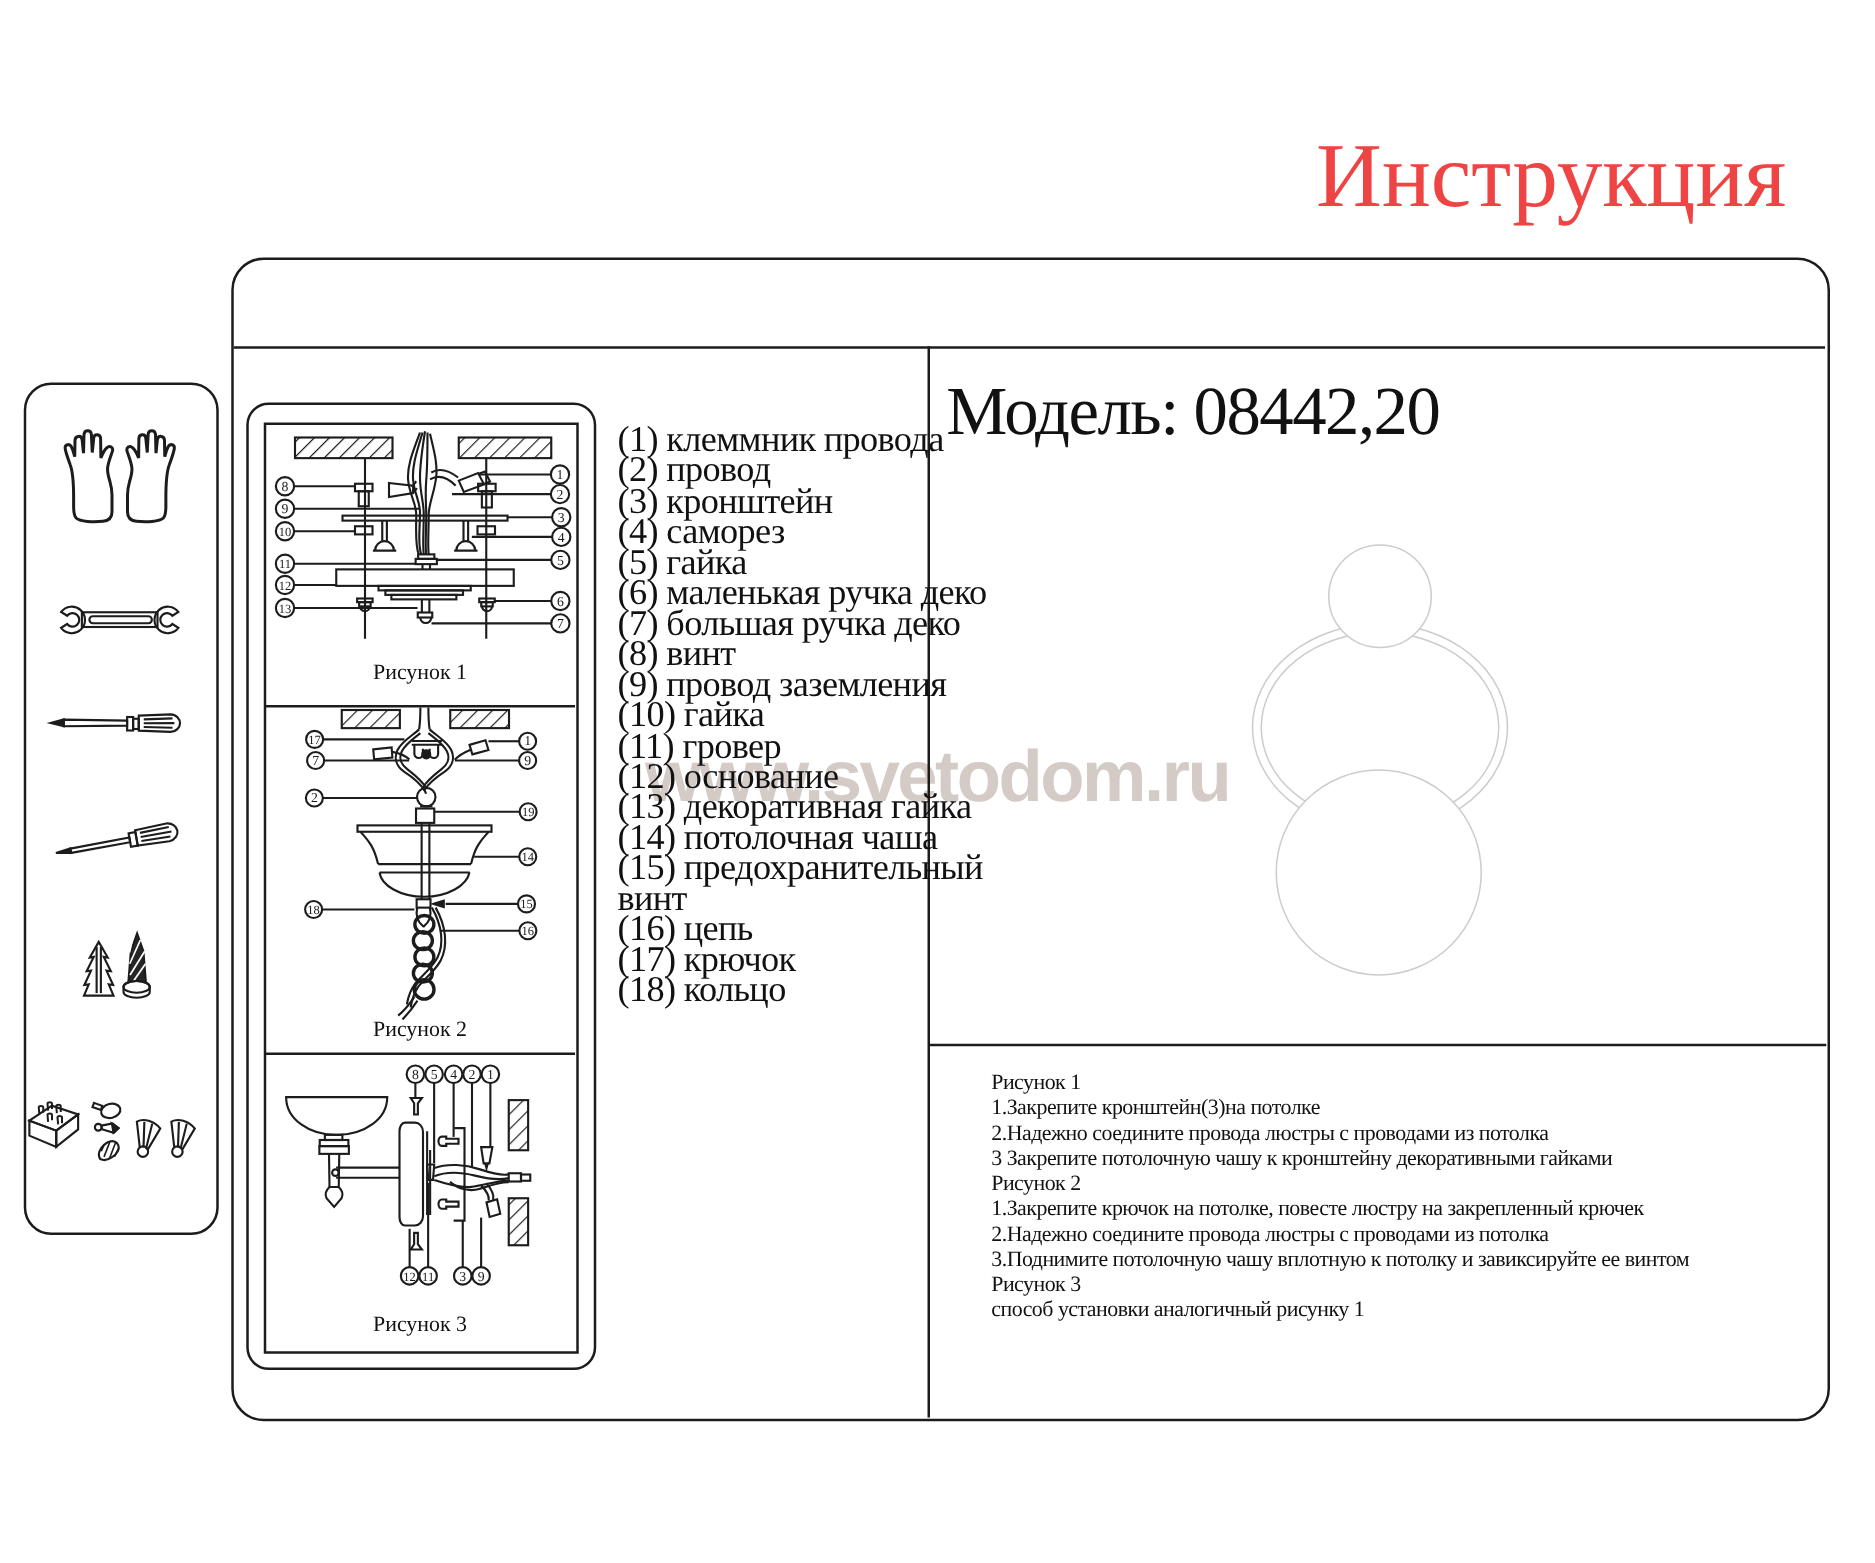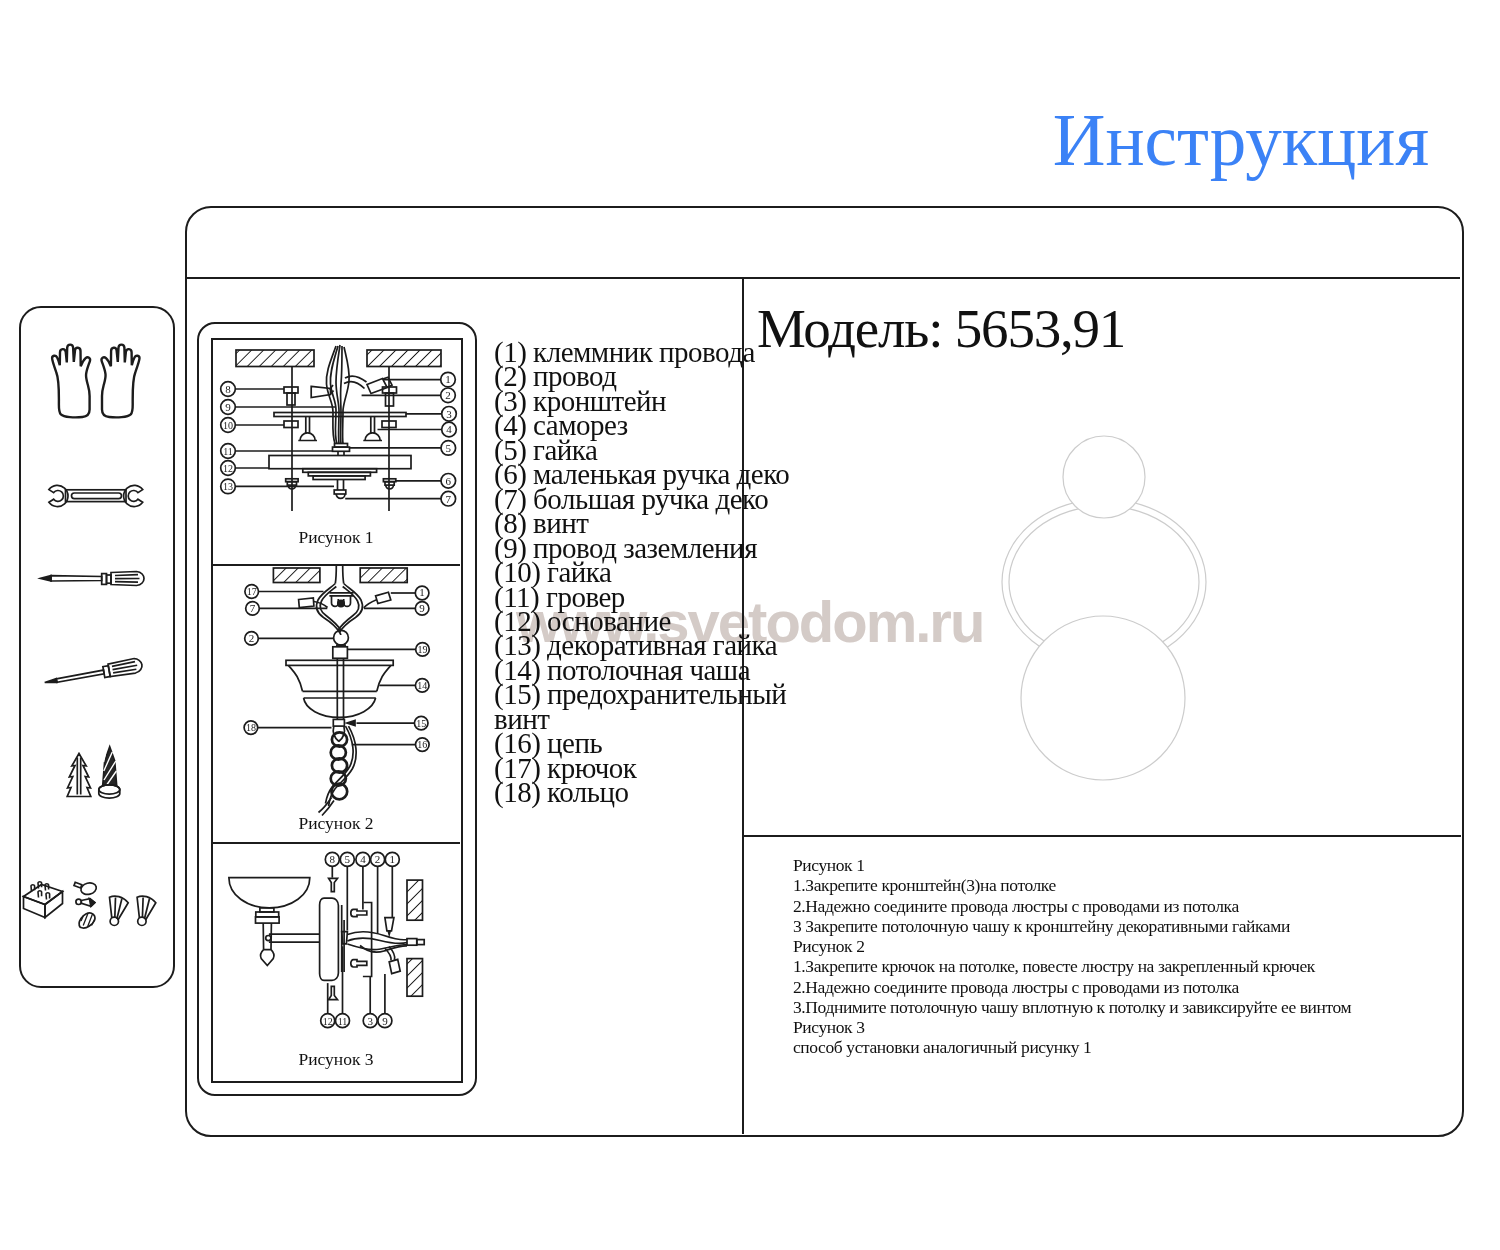--- a/index.html
+++ b/index.html
@@ -17,21 +17,21 @@
 
 <div class="abs" id="wm" style="left:516px;top:593px;font-family:'Liberation Sans',sans-serif;font-weight:bold;font-size:58px;color:#d4cbc7;letter-spacing:-2px;line-height:1;">www.svetodom.ru</div>
 
 <svg style="left:980px;top:420px" width="250" height="380" viewBox="980 420 250 380">
   <ellipse cx="1104" cy="582" rx="102" ry="83" fill="#ffffff" stroke="#cccccc" stroke-width="1.2"></ellipse>
   <ellipse cx="1104" cy="582" rx="95" ry="76" fill="#ffffff" stroke="#cccccc" stroke-width="1.2"></ellipse>
   <circle cx="1104" cy="477" r="41" fill="#ffffff" stroke="#cccccc" stroke-width="1.2"></circle>
   <circle cx="1103" cy="698" r="82" fill="#ffffff" stroke="#cccccc" stroke-width="1.2"></circle>
 </svg>
 
-<div class="abs" style="left:0;top:104px;width:1429px;text-align:right;font-size:73px;letter-spacing:0px;line-height:1;color:#3b82f6;">Инструкция</div>
+<div class="abs" style="left:0;top:104px;width:1429px;text-align:right;font-size:73px;letter-spacing:0px;line-height:1;color:#ef4444;">Инструкция</div>
 
 <div class="abs" style="left:185px;top:206px;width:1275px;height:927px;border:2.3px solid #1c1c1c;border-radius:26px;"></div>
 
 <div class="ln" style="left:187px;top:276.5px;width:1273px;height:2.3px;"></div>
 
 <div class="ln" style="left:742px;top:277px;width:2.3px;height:857px;"></div>
 
 <div class="ln" style="left:744px;top:834.5px;width:717px;height:2.3px;"></div>
 
 <div class="abs" style="left:19px;top:306px;width:152px;height:678px;border:2px solid #1c1c1c;border-radius:22px;"></div>
@@ -60,21 +60,21 @@
 (12) основание<br>
 (13) декоративная гайка<br>
 (14) потолочная чаша<br>
 (15) предохранительный<br>
 винт<br>
 (16) цепь<br>
 (17) крючок<br>
 (18) кольцо
 </div>
 
-<div class="abs" style="left:757px;top:301px;font-size:55px;letter-spacing:-1.2px;line-height:1;">Модель: 5653,91</div>
+<div class="abs" style="left:757px;top:301px;font-size:55px;letter-spacing:-1.2px;line-height:1;">Модель: 08442,20</div>
 
 <div class="abs" style="left:793px;top:855px;font-size:17.5px;line-height:20.25px;letter-spacing:-0.4px;white-space:nowrap;">
 Рисунок 1<br>
 1.Закрепите кронштейн(3)на потолке<br>
 2.Надежно соедините провода люстры с проводами из потолка<br>
 3 Закрепите потолочную чашу к кронштейну декоративными гайками<br>
 Рисунок 2<br>
 1.Закрепите крючок на потолке, повесте люстру на закрепленный крючек<br>
 2.Надежно соедините провода люстры с проводами из потолка<br>
 3.Поднимите потолочную чашу вплотную к потолку и завиксируйте ее винтом<br>

